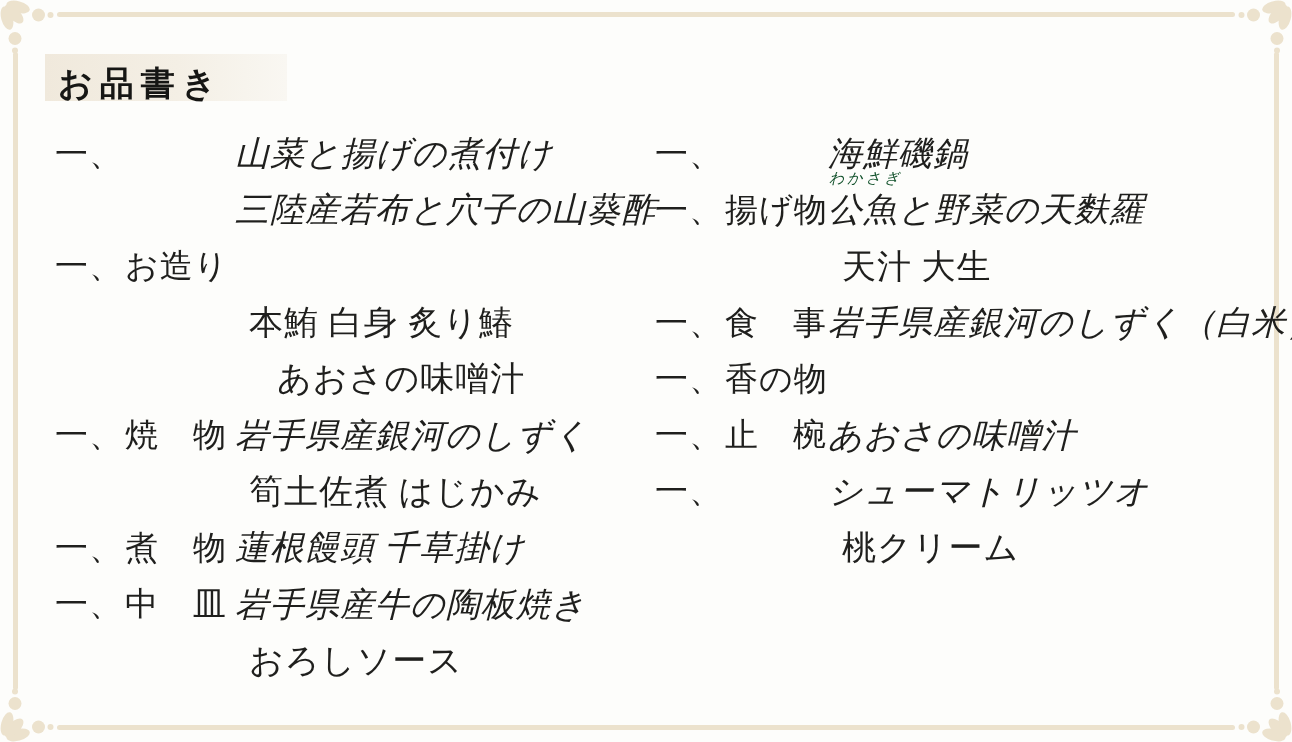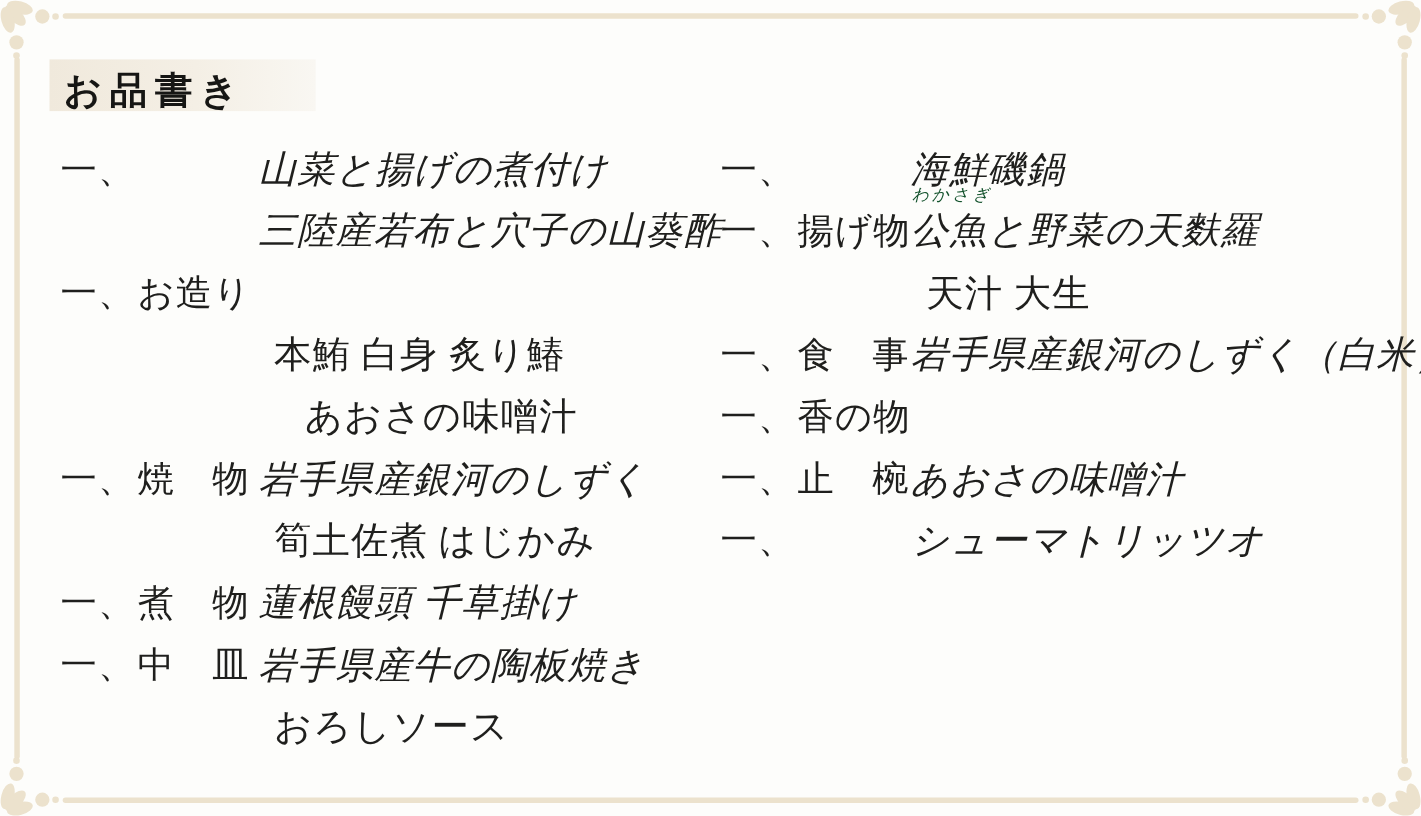--- a/index.html
+++ b/index.html
@@ -207,15 +207,19 @@
           <span>止　椀</span>
         </span>
         <span class="desc indent-0">あおさの味噌汁</span>
       </div>
       <div class="row">
         <span class="cat">
           <span class="marker">一、</span>
         </span>
         <span class="desc indent-0">シューマトリッツオ</span>
       </div>
+      <div class="row">
+        <span class="cat"></span>
+        <span class="desc indent-1">桃クリーム</span>
+      </div>
     </div>
 
 </div>
 
 </body></html>

